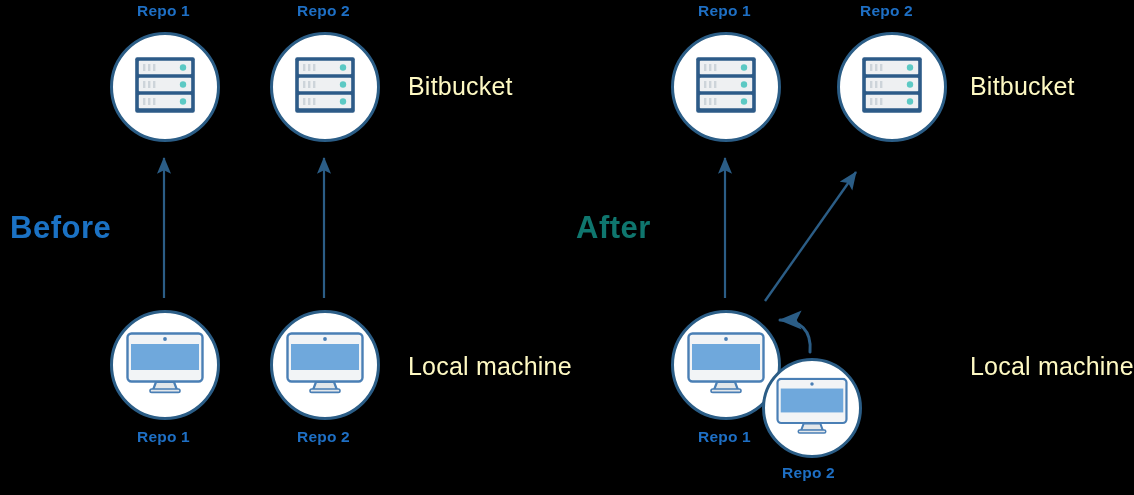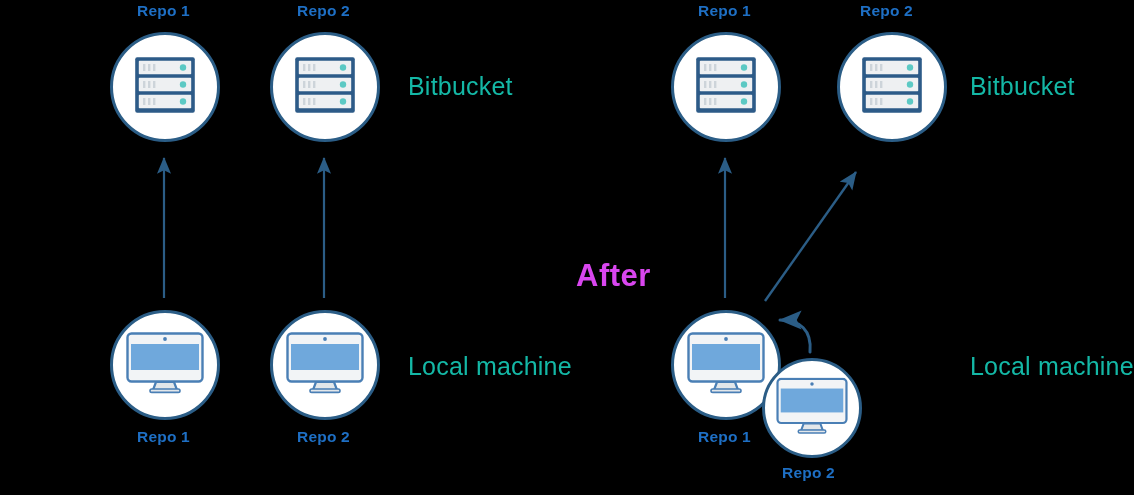--- a/index.html
+++ b/index.html
@@ -37,29 +37,29 @@
     text-align:right;
   }
   .lbl-small{
     font-size:15.5px;
     font-weight:600;
     color:#1e6fc4;
   }
   .lbl-side{
     font-size:25px;
     font-weight:500;
-    color:#14b8a6;
+    color:#fef9c3;
   }
   .lbl-phase{
     font-size:31px;
     font-weight:700;
     letter-spacing:.5px;
   }
   .lbl-before{ color:#1b72c4; }
-  .lbl-after{ color:#d946ef;margin-top:48px; }
+  .lbl-after{ color:#0f766e; }
   svg.overlay{
     position:absolute;
     left:0; top:0;
     width:1134px;
     height:495px;
     pointer-events:none;
   }
 </style>
 </head>
 <body>
@@ -80,20 +80,21 @@
 
     <line x1="324" y1="298" x2="324" y2="158" stroke="#2b5d86" stroke-width="2.2" marker-end="url(#arrowhead)"></line>
 
     <line x1="725" y1="298" x2="725" y2="158" stroke="#2b5d86" stroke-width="2.2" marker-end="url(#arrowhead)"></line>
 
     <line x1="765" y1="301" x2="856" y2="172" stroke="#2b5d86" stroke-width="2.4" marker-end="url(#arrowhead)"></line>
 
     <path d="M 810,352 C 812,330 800,320 780,320" fill="none" stroke="#2b5d86" stroke-width="3" stroke-linecap="round" marker-end="url(#arrowhead-curve)"></path>
   </svg>
 
+  <div class="lbl lbl-phase lbl-before" style="left:10px; top:210px;">Before</div>
 
   <div class="lbl lbl-small" style="left:137px; top:2px;">Repo 1</div>
 
   <div class="circle server-circle" style="left:110px; top:32px; width:110px; height:110px;">
     <div class="icon-wrap">
       <svg width="62" height="58" viewBox="0 0 62 58">
         <rect x="1.2" y="1.2" width="59.6" height="55.6" rx="2" fill="#2d5b88"></rect>
         <rect x="4" y="4" width="54" height="15" rx="1.5" fill="#eef0f2" stroke="#2d5b88" stroke-width="1.6"></rect>
         <rect x="4" y="21" width="54" height="15" rx="1.5" fill="#eef0f2" stroke="#2d5b88" stroke-width="1.6"></rect>
         <rect x="4" y="38" width="54" height="15" rx="1.5" fill="#eef0f2" stroke="#2d5b88" stroke-width="1.6"></rect>

